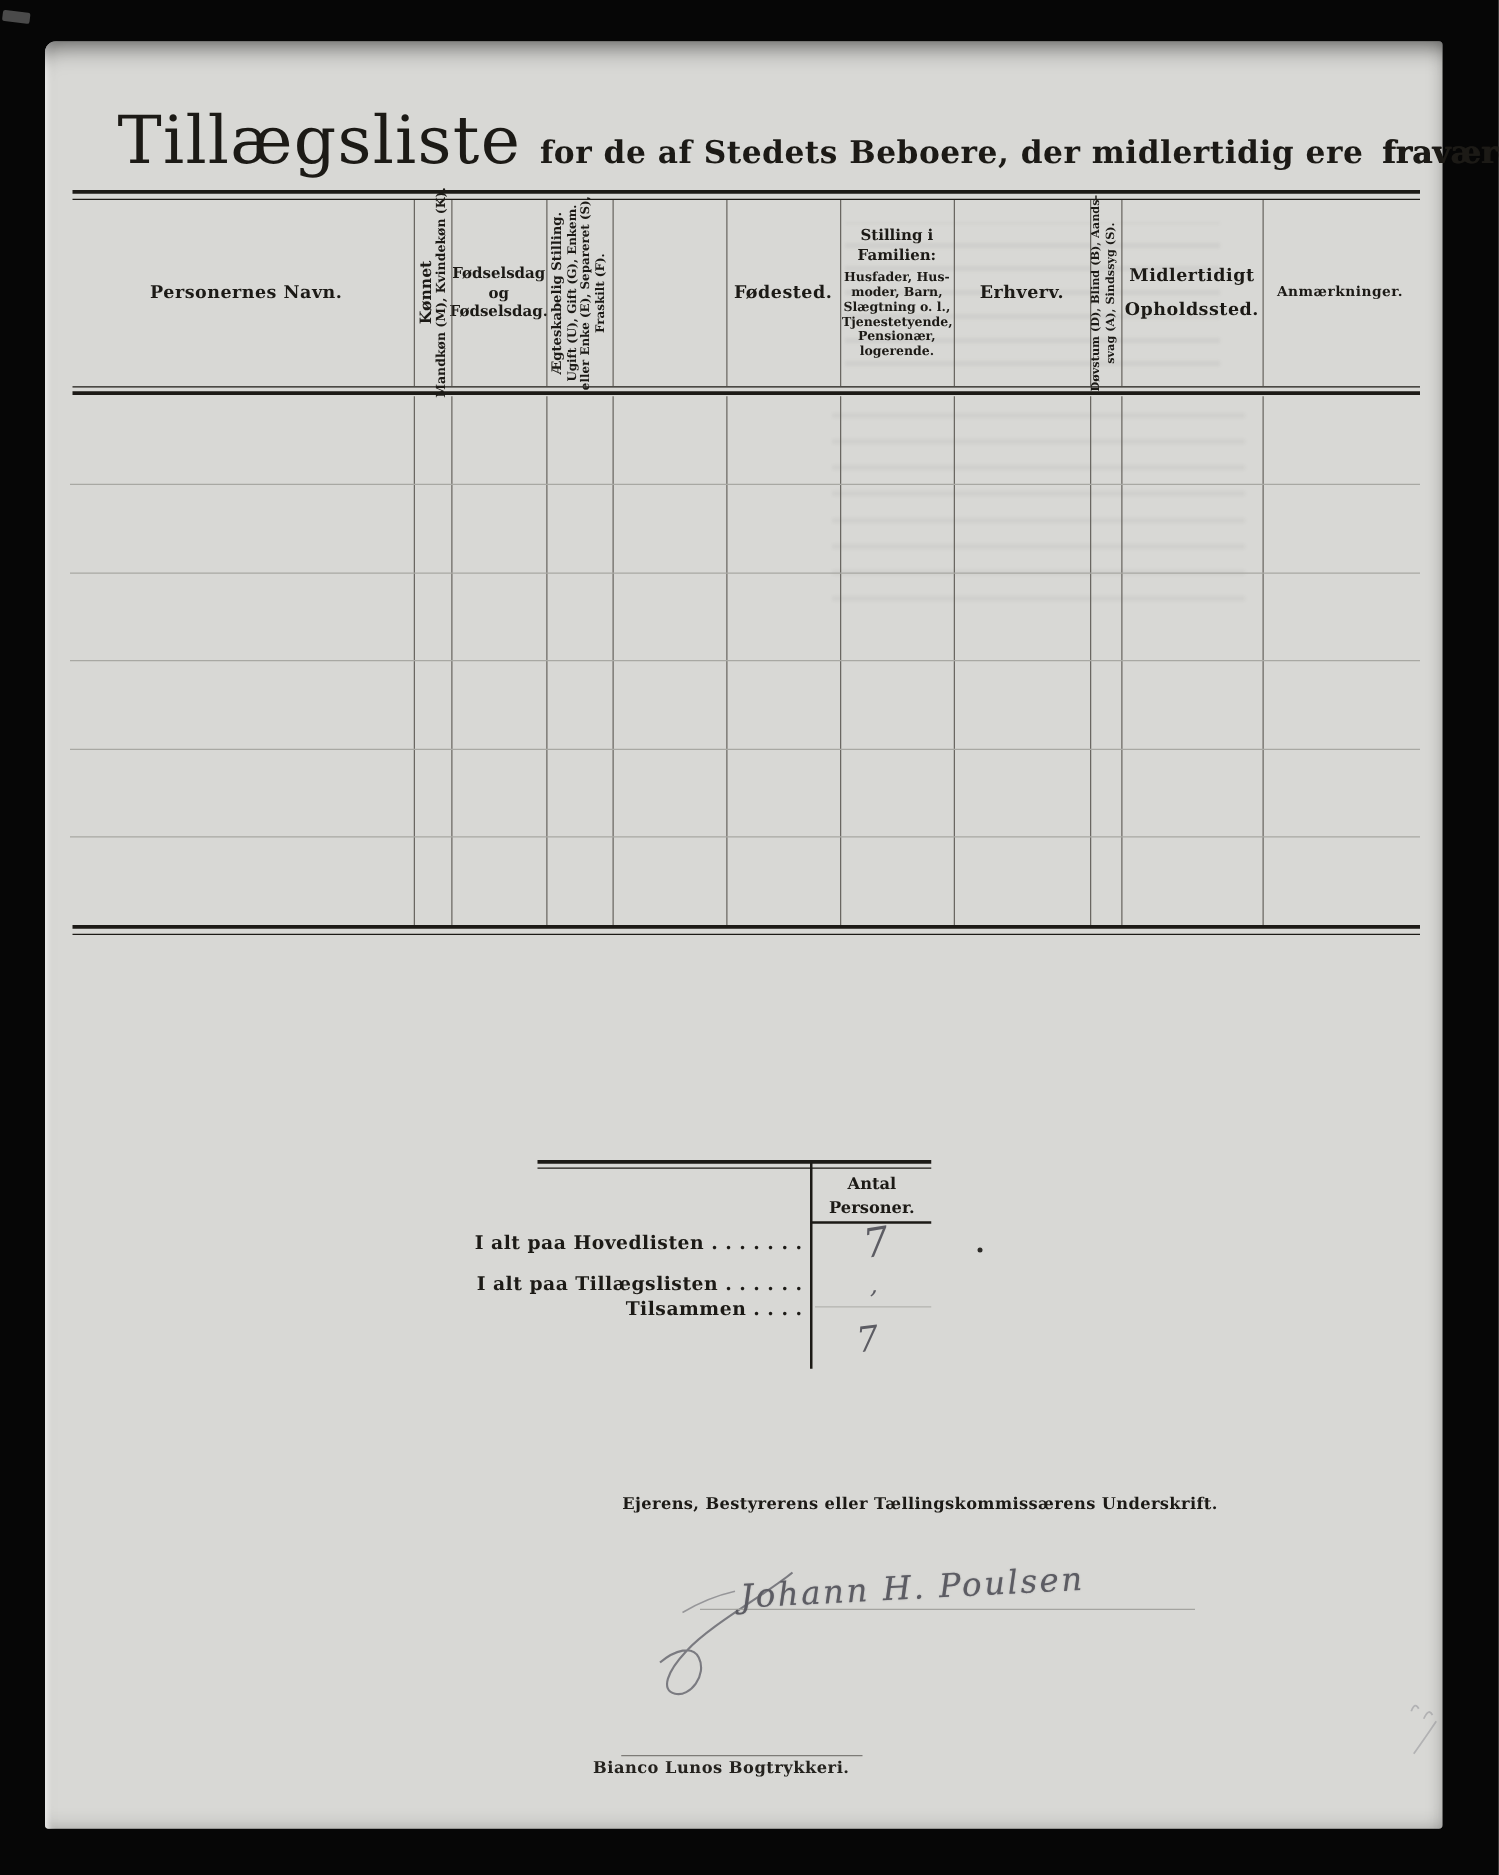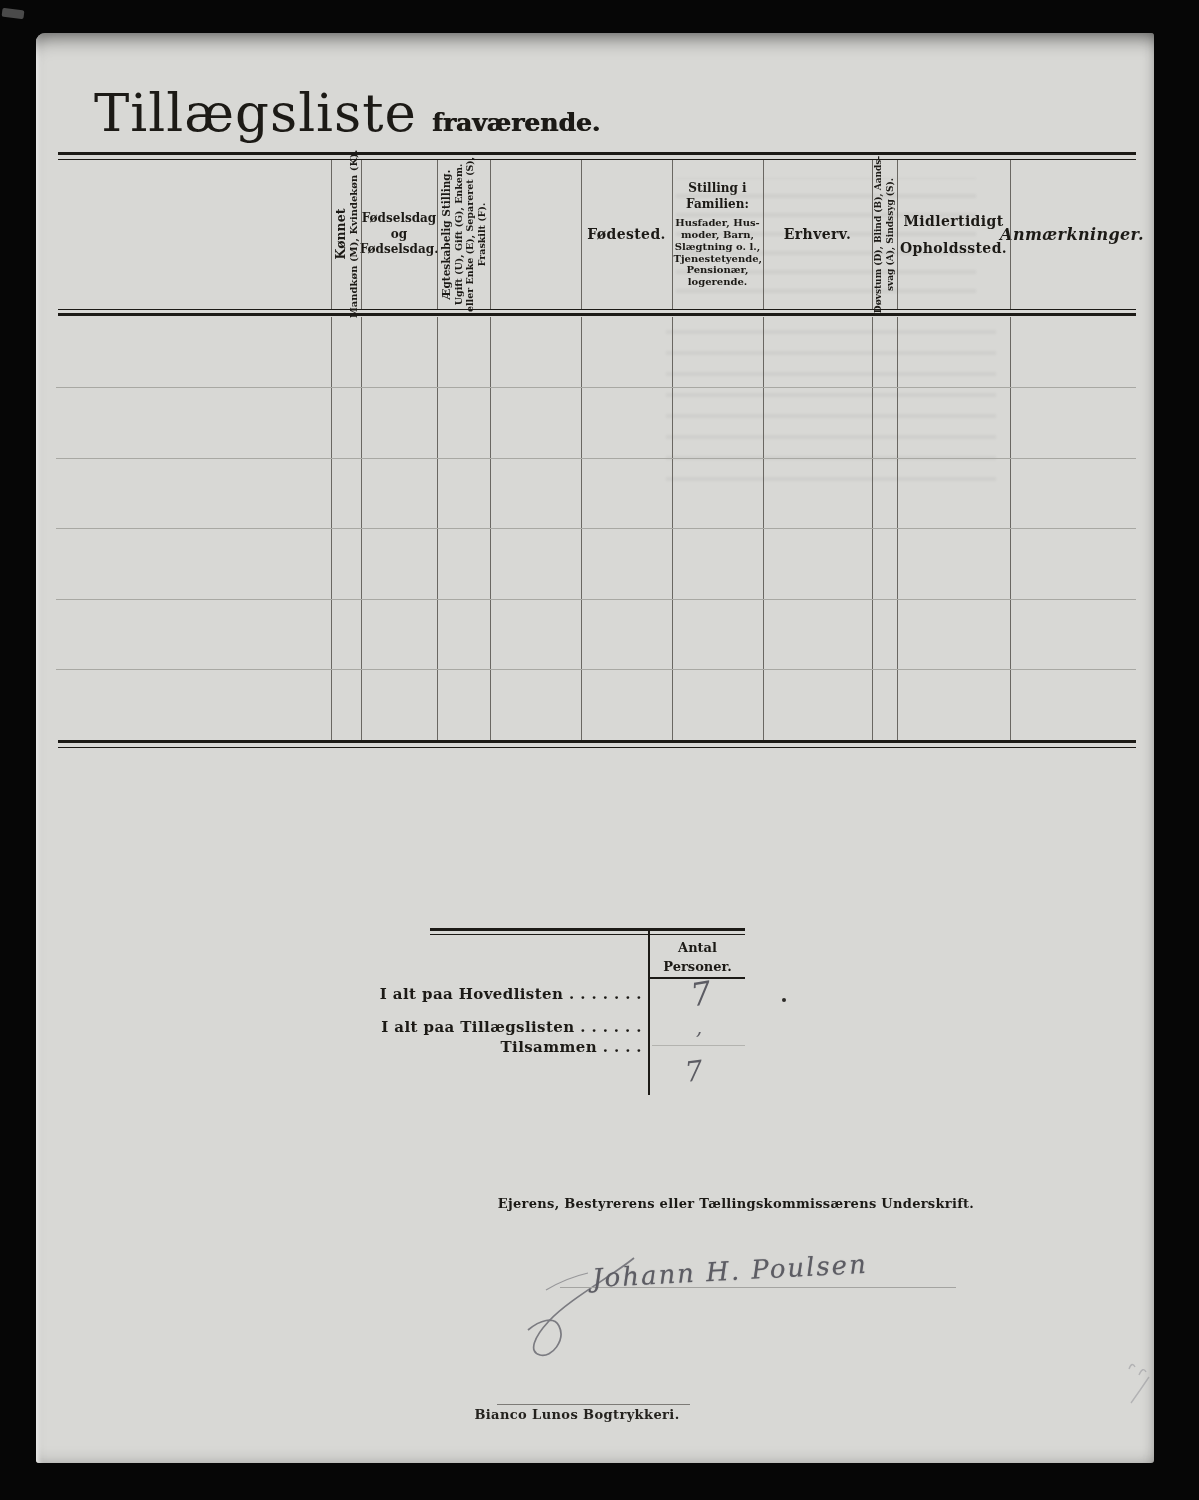--- a/index.html
+++ b/index.html
@@ -92,30 +92,34 @@
 </style>
 </head>
 <body>
 
 <div class="corner-mark"></div>
 
 <div class="page">
 
   <div class="title-row">
     <span class="title-main">Tillægsliste</span>
+    <span class="title-rest">for de af Stedets Beboere, der midlertidig ere</span>
     <span class="title-emph">fraværende.</span>
   </div>
 
   <div class="rule" style="left:22px;top:119px;width:1078px;height:3px;"></div>
   <div class="rule" style="left:22px;top:126px;width:1078px;height:1px;"></div>
   <div class="rule" style="left:22px;top:276px;width:1078px;height:1px;"></div>
   <div class="rule" style="left:22px;top:280px;width:1078px;height:3px;"></div>
   <div class="rule" style="left:22px;top:707px;width:1078px;height:3px;"></div>
   <div class="rule" style="left:22px;top:714px;width:1078px;height:1px;"></div>
 
+  <div class="h-cell" style="left:27px;width:268px;">
+    <span class="hl">Personernes Navn.</span>
+  </div>
   <div class="h-cell" style="left:325px;width:76px;">
     <span class="hl-sm">Fødselsdag</span>
     <span class="hl-sm">og</span>
     <span class="hl-sm">Fødselsdag.</span>
   </div>
   <div class="h-cell" style="left:545px;width:91px;">
     <span class="hl">Fødested.</span>
   </div>
   <div class="h-cell" style="left:636px;width:91px;">
     <span class="hl-sm">Stilling i</span>
@@ -123,21 +127,21 @@
     <span class="stilling-detail">Husfader, Hus­moder, Barn, Slægtning o. l., Tjenestetyende, Pensionær, logerende.</span>
   </div>
   <div class="h-cell" style="left:727px;width:109px;">
     <span class="hl">Erhverv.</span>
   </div>
   <div class="h-cell ophold" style="left:861px;width:113px;">
     <span class="hl">Midlertidigt</span>
     <span class="hl">Opholdssted.</span>
   </div>
   <div class="h-cell" style="left:974px;width:124px;">
-    <span class="hl" style="font-size:16px;font-style:italic;">Anmærkninger.</span>
+    <span class="hl" style="font-size:11px;">Anmærkninger.</span>
   </div>
 
   <div class="v-cell" style="left:232px;top:186px;width:156px;height:30px;">
     <span style="font-size:12.5px;font-weight:bold;">Kønnet</span>
     <span style="font-size:10px;font-weight:bold;">Mandkøn (M), Kvindekøn (K).</span>
   </div>
   <div class="v-cell" style="left:349px;top:175px;width:156px;height:53px;">
     <span class="hl-xs" style="font-size:10.5px;">Ægteskabelig Stilling.</span>
     <span class="hl-xs">Ugift (U), Gift (G), Enkem.</span>
     <span class="hl-xs">eller Enke (E), Separeret (S),</span>

